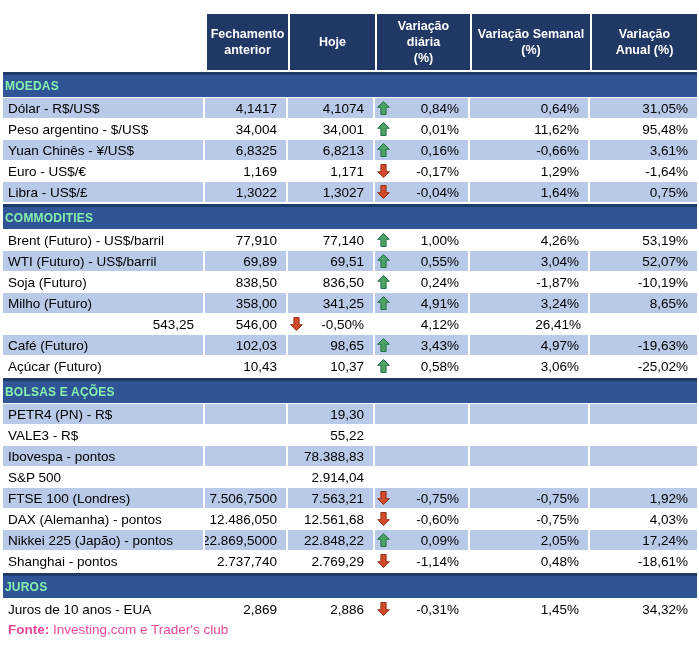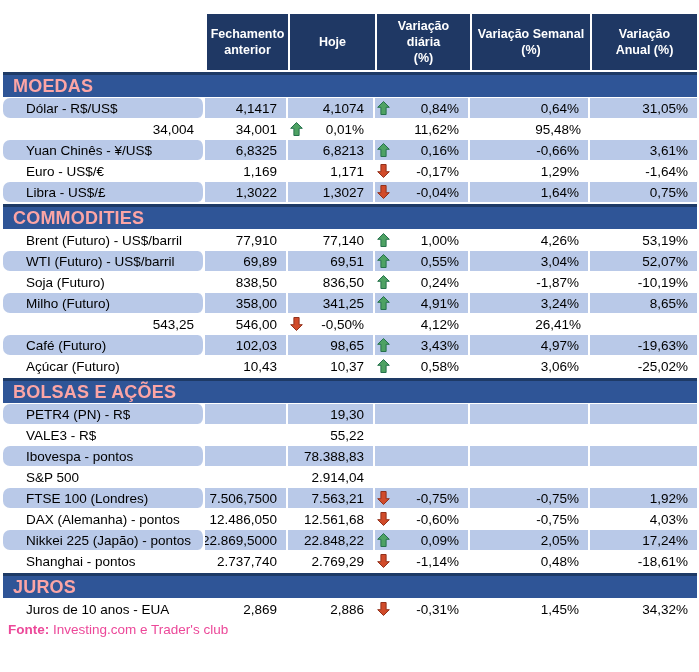--- a/index.html
+++ b/index.html
@@ -35,44 +35,44 @@
     padding: 2px 3px;
   }
   .header-row .spacer { background: transparent; }
   
   .section-bar {
     margin-top: 2px;
     margin-bottom: 1px;
     border-top: 3px solid #1E3A66;
     height: 22px;
     background: #2F5597;
-    color: #fca5a5;
+    color: #86efac;
     font-weight: bold;
-    font-size: 18px;
+    font-size: 12px;
     display: flex;
     align-items: center;
-    padding-left: 10px;
+    padding-left: 2px;
     box-sizing: content-box;
     letter-spacing: 0.2px;
   }
   
   .row { height: 20px; margin-bottom: 1px; }
   .row .cell {
     box-sizing: border-box;
     font-size: 13.5px;
     color: #000000;
     display: flex;
     align-items: center;
     overflow: hidden;
     white-space: nowrap;
     border-right: 2px solid #ffffff;
   }
   .row .cell:last-child { border-right: none; padding-left: 21px; }
   .row.shaded .cell { background: #B9C9E8; }
-  .row .label { padding-left: 23px; justify-content: flex-start; border-radius: 7px; }
+  .row .label { padding-left: 5px; justify-content: flex-start; }
   .row .num  { padding-right: 9px; justify-content: flex-end; }
   .row .varcell { position: relative; }
   .row .arrow-wrap {
     position: absolute;
     left: 2px;
     top: 50%;
     transform: translateY(-50%);
     display: flex;
     align-items: center;
   }
@@ -114,20 +114,21 @@
             <svg width="13" height="15" viewBox="0 0 13 15" xmlns="http://www.w3.org/2000/svg">
               <path d="M6.5 1 L12.3 6.8 H9.1 V14 H3.9 V6.8 H0.7 Z" fill="#4EA263" stroke="#25714C" stroke-width="1" stroke-linejoin="round"></path>
             </svg>
           </span>
           <span>0,84%</span>
         </div>
         <div class="cell num">0,64%</div>
         <div class="cell num">31,05%</div>
       </div>
       <div class="grid row">
+        <div class="cell label">Peso argentino - $/US$</div>
         <div class="cell num">34,004</div>
         <div class="cell num">34,001</div>
         <div class="cell num varcell">
           <span class="arrow-wrap">
             <svg width="13" height="15" viewBox="0 0 13 15" xmlns="http://www.w3.org/2000/svg">
               <path d="M6.5 1 L12.3 6.8 H9.1 V14 H3.9 V6.8 H0.7 Z" fill="#4EA263" stroke="#25714C" stroke-width="1" stroke-linejoin="round"></path>
             </svg>
           </span>
           <span>0,01%</span>
         </div>

